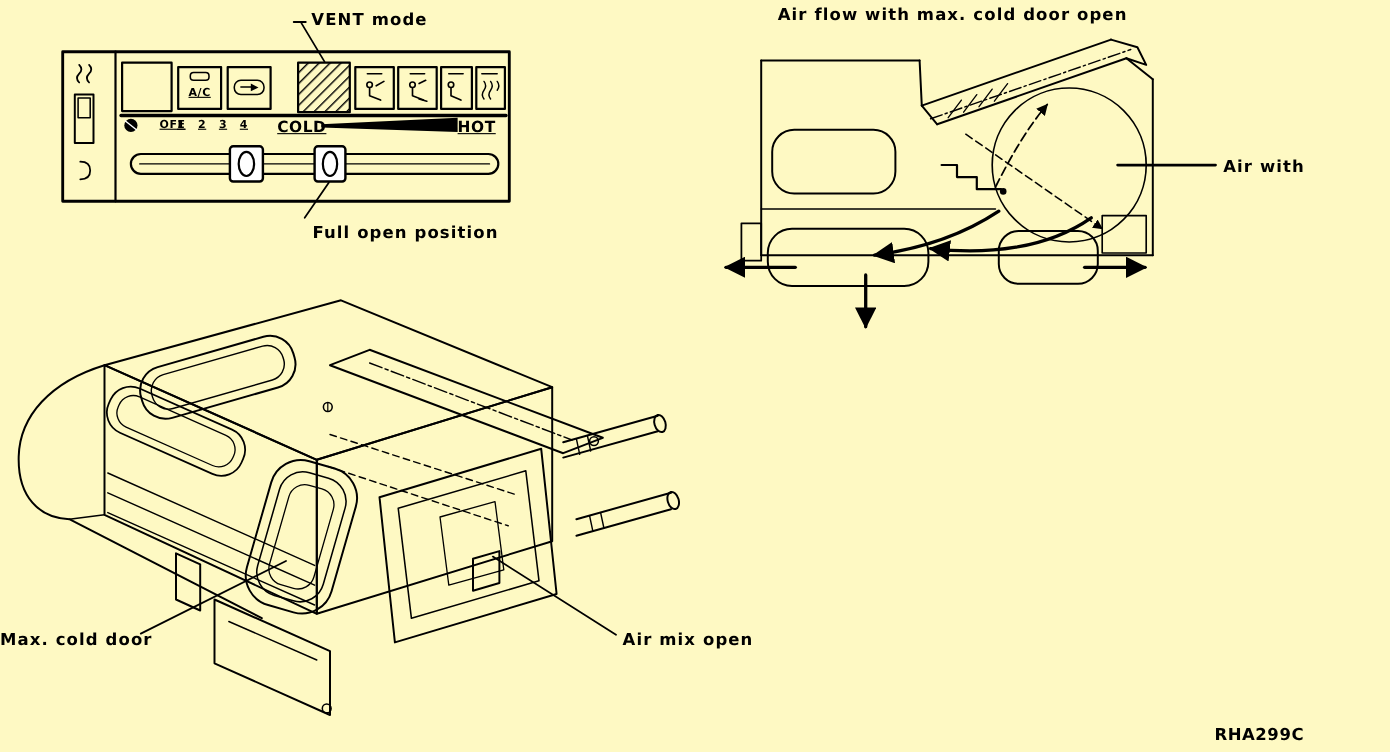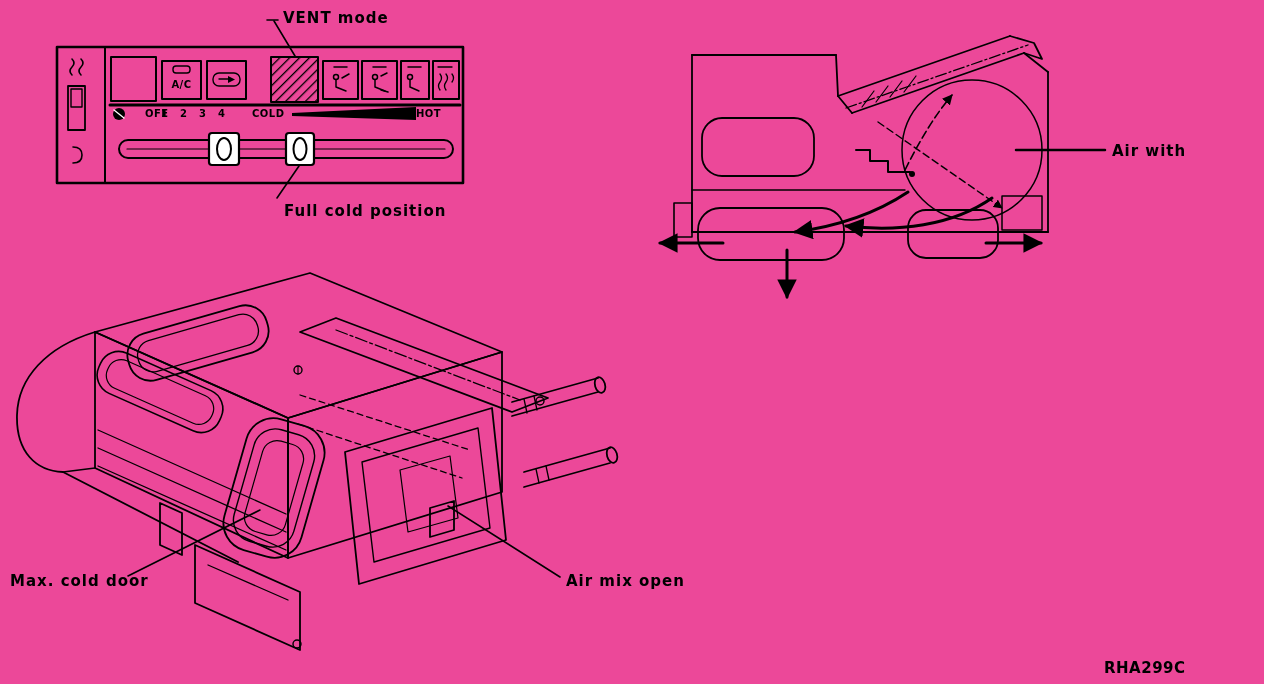--- a/index.html
+++ b/index.html
@@ -1,27 +1,27 @@
 <!DOCTYPE html>
 <html><head>
 <meta charset="utf-8">
 <style>
   html,body{margin:0;padding:0;background:#ffffff;}
   .canvas{
-    position:relative;width:1264px;height:684px;background:#ec4899;
+    position:relative;width:1264px;height:684px;background:#fef9c3;
     font-family:"DejaVu Sans","Liberation Sans",sans-serif;color:#000;overflow:hidden;
   }
   .art{position:absolute;left:0;top:0;}
   .lbl{
     position:absolute;font-size:15px;font-weight:bold;letter-spacing:1px;
     white-space:nowrap;color:#000;
   }
-  .pt{position:absolute;font-weight:bold;color:#000;white-space:nowrap;}
+  .pt{position:absolute;font-weight:bold;color:#000;white-space:nowrap;text-decoration:underline;}
   .pt10{font-size:10px;letter-spacing:.5px;}
-  .pt9{font-size:10px;letter-spacing:.5px;}
+  .pt9{font-size:14px;letter-spacing:.5px;}
   .ac-label{left:162px;top:79px;width:39px;text-align:center;}
 </style>
 </head>
 <body>
 
 <div class="canvas">
 
   <svg class="art" width="1264" height="684" viewBox="0 0 1264 684">
     <defs>
       <pattern id="hatch" width="7" height="7" patternUnits="userSpaceOnUse" patternTransform="rotate(45)">
@@ -217,26 +217,27 @@
       <circle cx="298" cy="370" r="4" stroke-width="1.4"></circle>
       <line x1="298" y1="366" x2="298" y2="374" stroke-width="1.1"></line>
 
       <line x1="128" y1="576" x2="260" y2="510" stroke-width="1.6"></line>
       <line x1="560" y1="577" x2="448" y2="506" stroke-width="1.6"></line>
     </g>
   </svg>
 
   <div class="lbl" style="left:283px;top:9px">VENT mode</div>
 
-  <div class="lbl" style="left:284px;top:202px">Full cold position</div>
-
+  <div class="lbl" style="left:284px;top:202px">Full open position</div>
+
+  <div class="lbl" style="left:707px;top:4px">Air flow with max. cold door open</div>
 
   <div class="lbl" style="left:1112px;top:142px">Air with</div>
 
-  <div class="lbl" style="left:10px;top:572px">Max. cold door</div>
+  <div class="lbl" style="left:0;top:572px">Max. cold door</div>
 
   <div class="lbl" style="left:566px;top:572px">Air mix open</div>
 
   <div class="lbl" style="left:1104px;top:659px;letter-spacing:.5px">RHA299C</div>
 
   <div class="pt pt10 ac-label">A/C</div>
 
   <div class="pt pt10" style="left:145px;top:108px">OFF</div>
   <div class="pt pt10" style="left:161px;top:108px">1</div>
   <div class="pt pt10" style="left:180px;top:108px">2</div>

